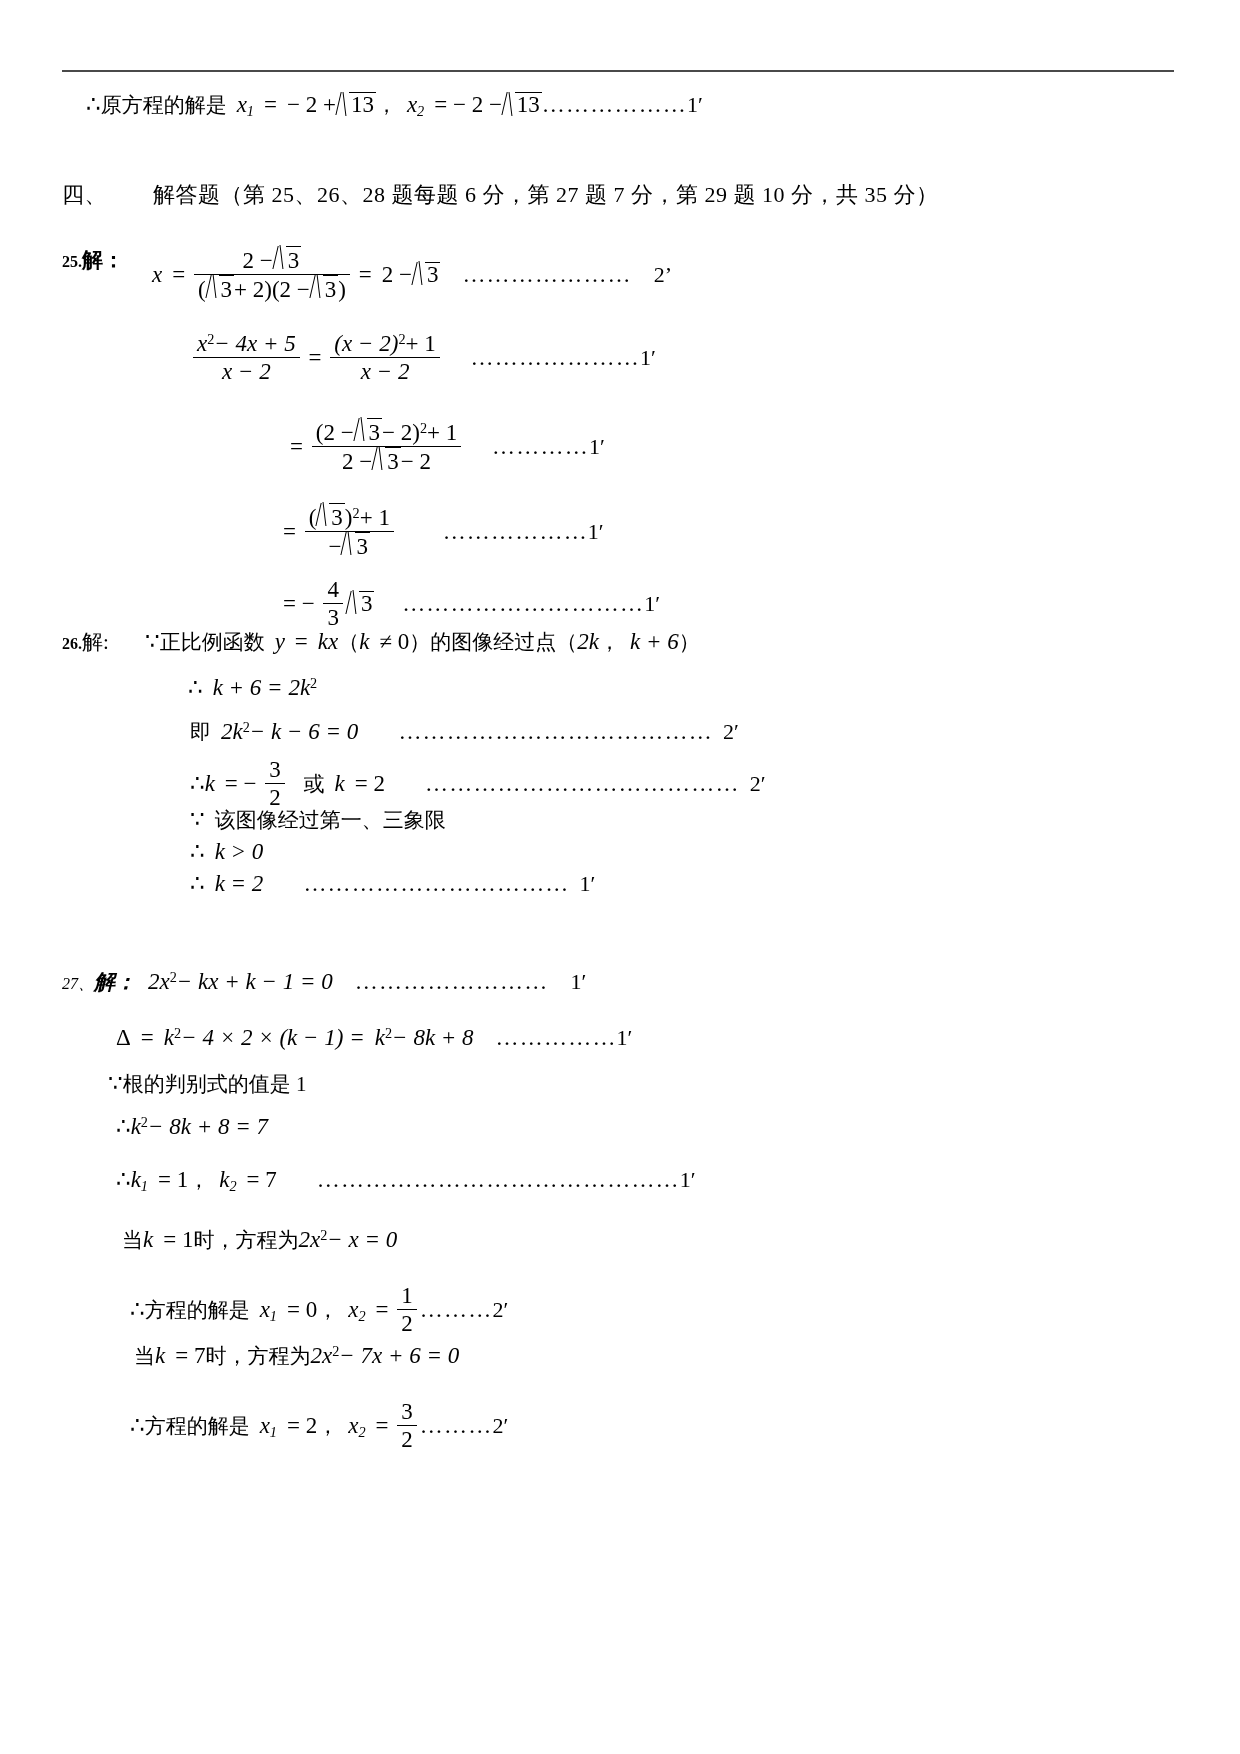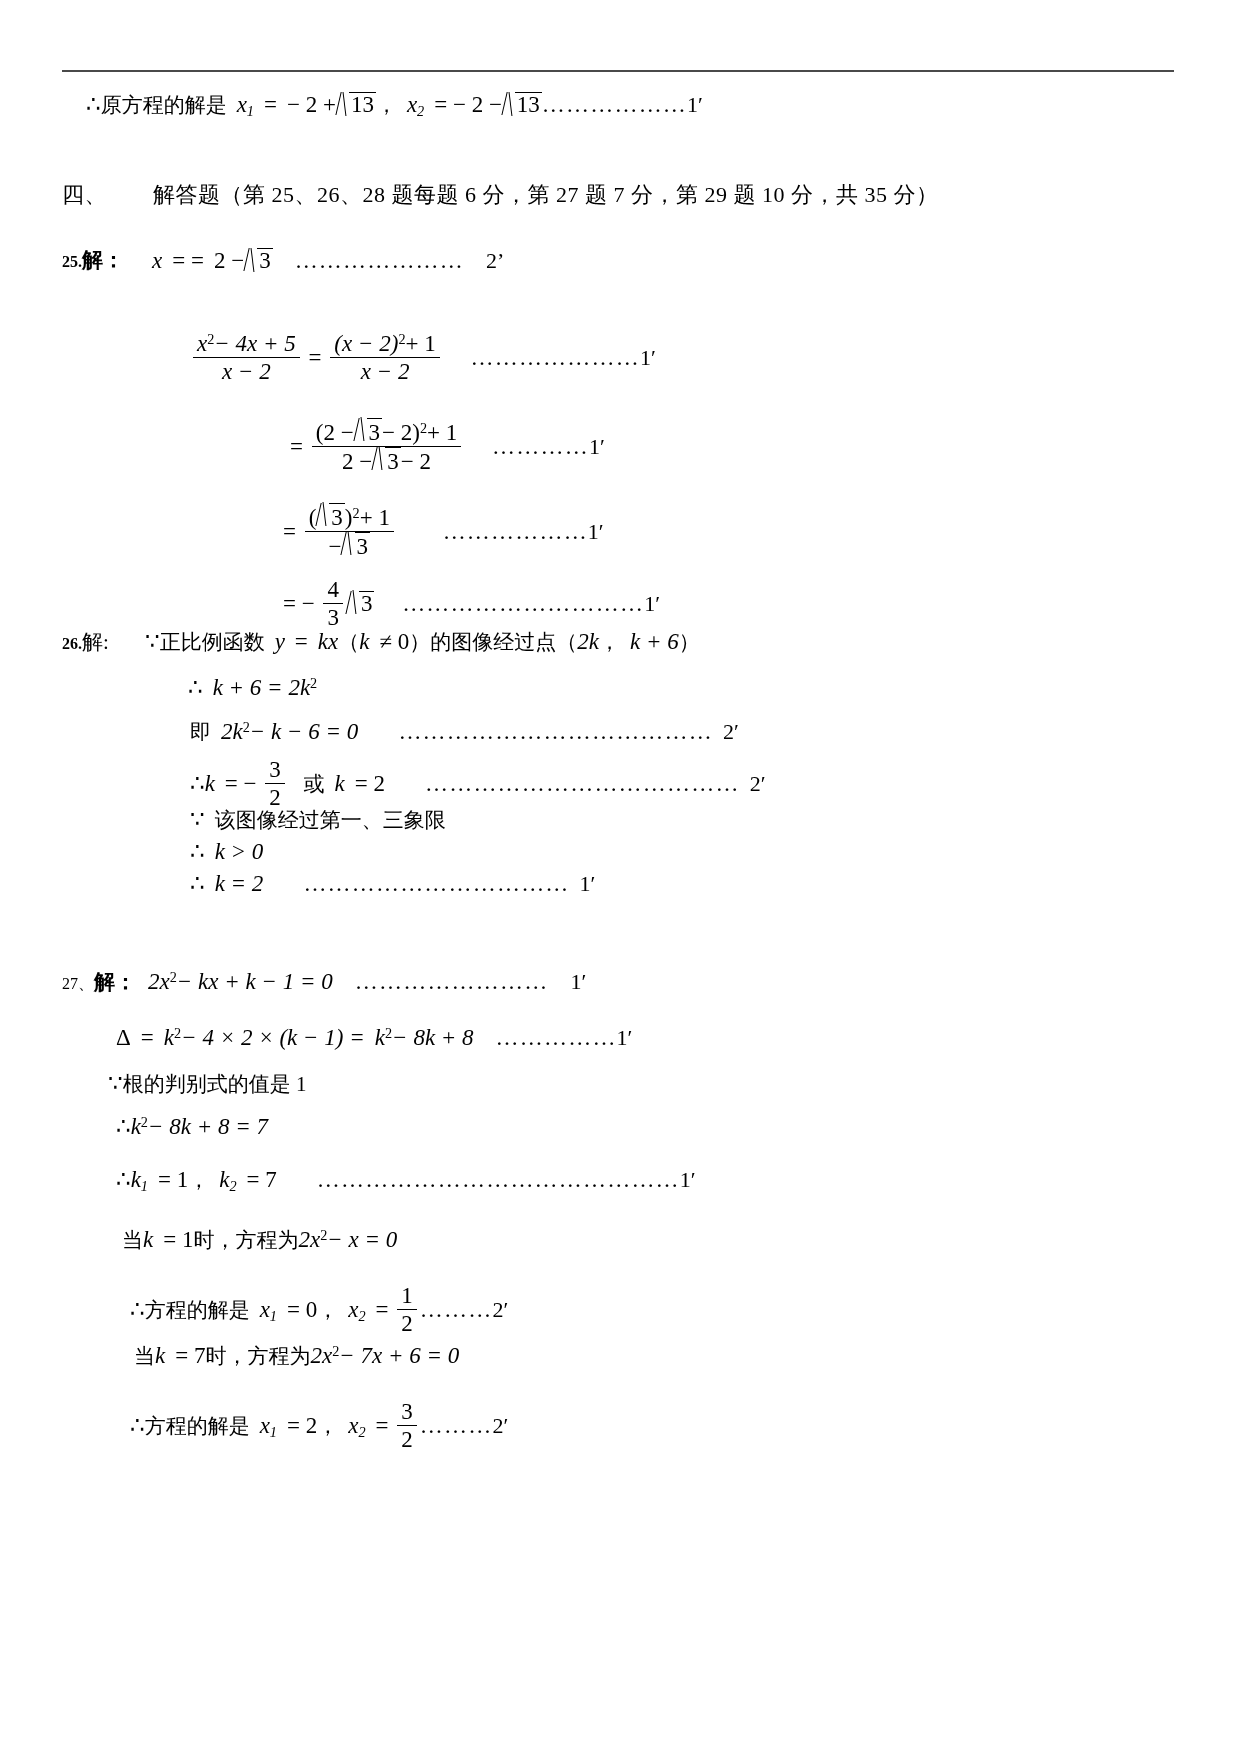--- a/index.html
+++ b/index.html
@@ -156,20 +156,24 @@
   <div class="heading">
     <span class="num">四、</span><span>解答题（第 25、26、28 题每题 6 分，第 27 题 7 分，第 29 题 10 分，共 35 分）</span>
   </div>
 
   <div class="ln" style="left:62px; top:250px;">
     <span class="qnum">25.</span><span class="cjk" style="font-weight:bold">解：</span>
   </div>
 
   <div class="ln math" style="left:152px; top:248px;">
     <span class="mi">x</span><span class="gap-sm"></span><span class="mn">=</span>
+    <span class="frac">
+      <span class="num-t"><span class="mn">2 −</span><span class="rad"><span class="radicand mn">3</span></span></span>
+      <span class="den-t"><span class="mn">(</span><span class="rad"><span class="radicand mn">3</span></span><span class="mn">+ 2)(2 −</span><span class="rad"><span class="radicand mn">3</span></span><span class="mn">)</span></span>
+    </span>
     <span class="mn">=</span><span class="gap-sm"></span><span class="mn">2 −</span><span class="rad"><span class="radicand mn">3</span></span><span class="gap-md"></span><span class="dots">…………………</span><span class="gap-md"></span><span class="score">2’</span>
   </div>
 
   <div class="ln math" style="left:190px; top:332px;">
     <span class="frac">
       <span class="num-t"><span class="mi">x</span><sup class="sp">2</sup><span class="mi">− 4x + 5</span></span>
       <span class="den-t"><span class="mi">x − 2</span></span>
     </span>
     <span class="mn">=</span>
     <span class="frac">
@@ -237,21 +241,21 @@
 
   <div class="ln math" style="left:190px; top:840px;">
     <span class="mn">∴</span><span class="gap-sm"></span><span class="mi">k &gt; 0</span>
   </div>
 
   <div class="ln math" style="left:190px; top:872px;">
     <span class="mn">∴</span><span class="gap-sm"></span><span class="mi">k = 2</span><span class="gap-lg"></span><span class="dots">……………………………</span><span class="gap-sm"></span><span class="score">1′</span>
   </div>
 
 
-  <div class="ln" style="left:62px; top:972px;">
+  <div class="ln" style="left:62px; top:972px;font-style:italic;">
     <span class="qnum" style="font-weight:normal">27、</span><span class="cjk" style="font-weight:bold">解：</span>
   </div>
 
   <div class="ln math" style="left:148px; top:970px;">
     <span class="mi">2x</span><sup class="sp">2</sup><span class="mi">− kx + k − 1 = 0</span><span class="gap-md"></span><span class="dots">……………………</span><span class="gap-md"></span><span class="score">1′</span>
   </div>
 
   <div class="ln math" style="left:116px; top:1026px;">
     <span class="mn">Δ</span><span class="gap-sm"></span><span class="mn">=</span><span class="gap-sm"></span><span class="mi">k</span><sup class="sp">2</sup><span class="mi">− 4 × 2 × (k − 1) =</span><span class="gap-sm"></span><span class="mi">k</span><sup class="sp">2</sup><span class="mi">− 8k + 8</span><span class="gap-md"></span><span class="dots">……………</span><span class="score">1′</span>
   </div>

